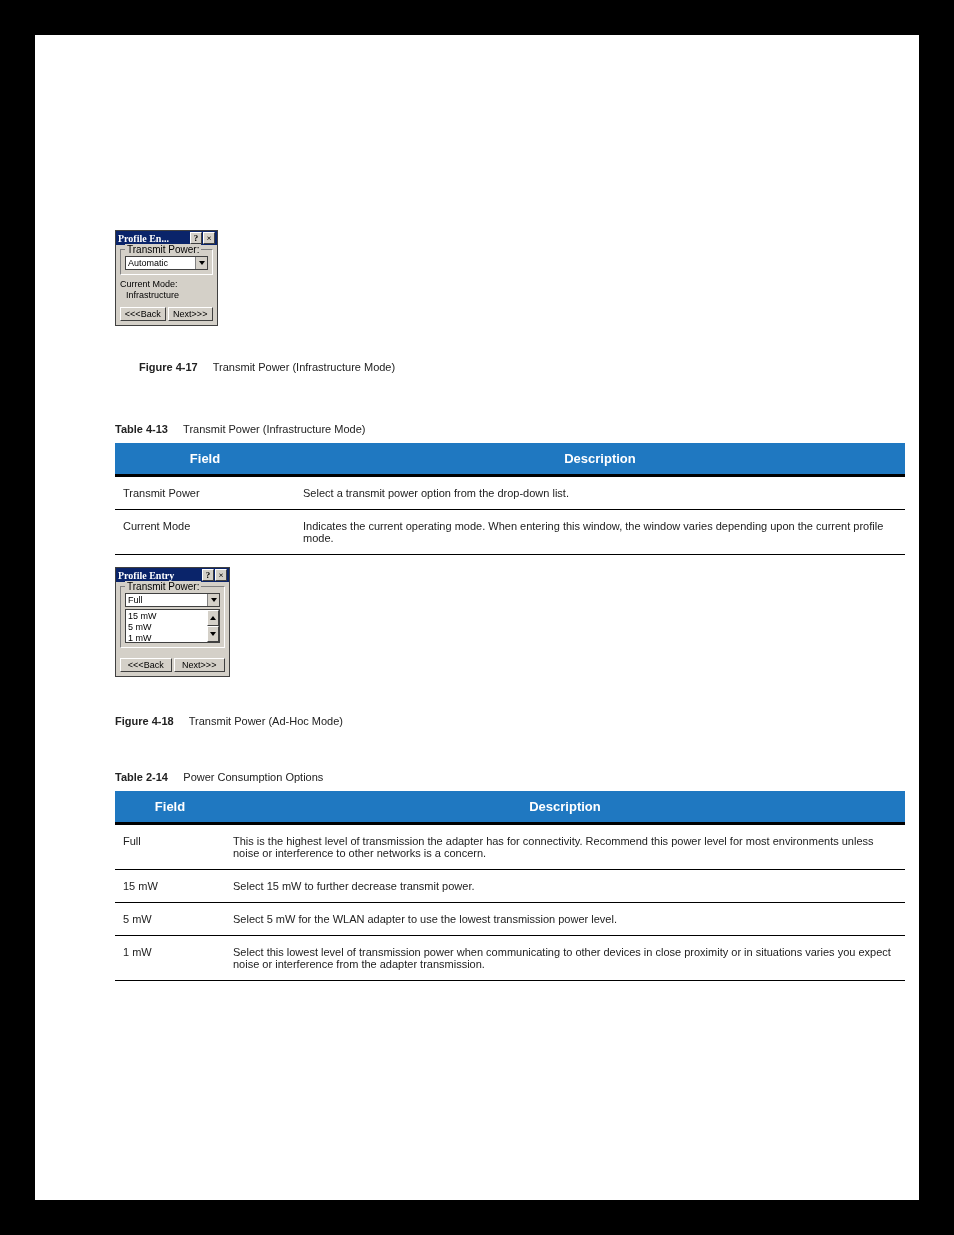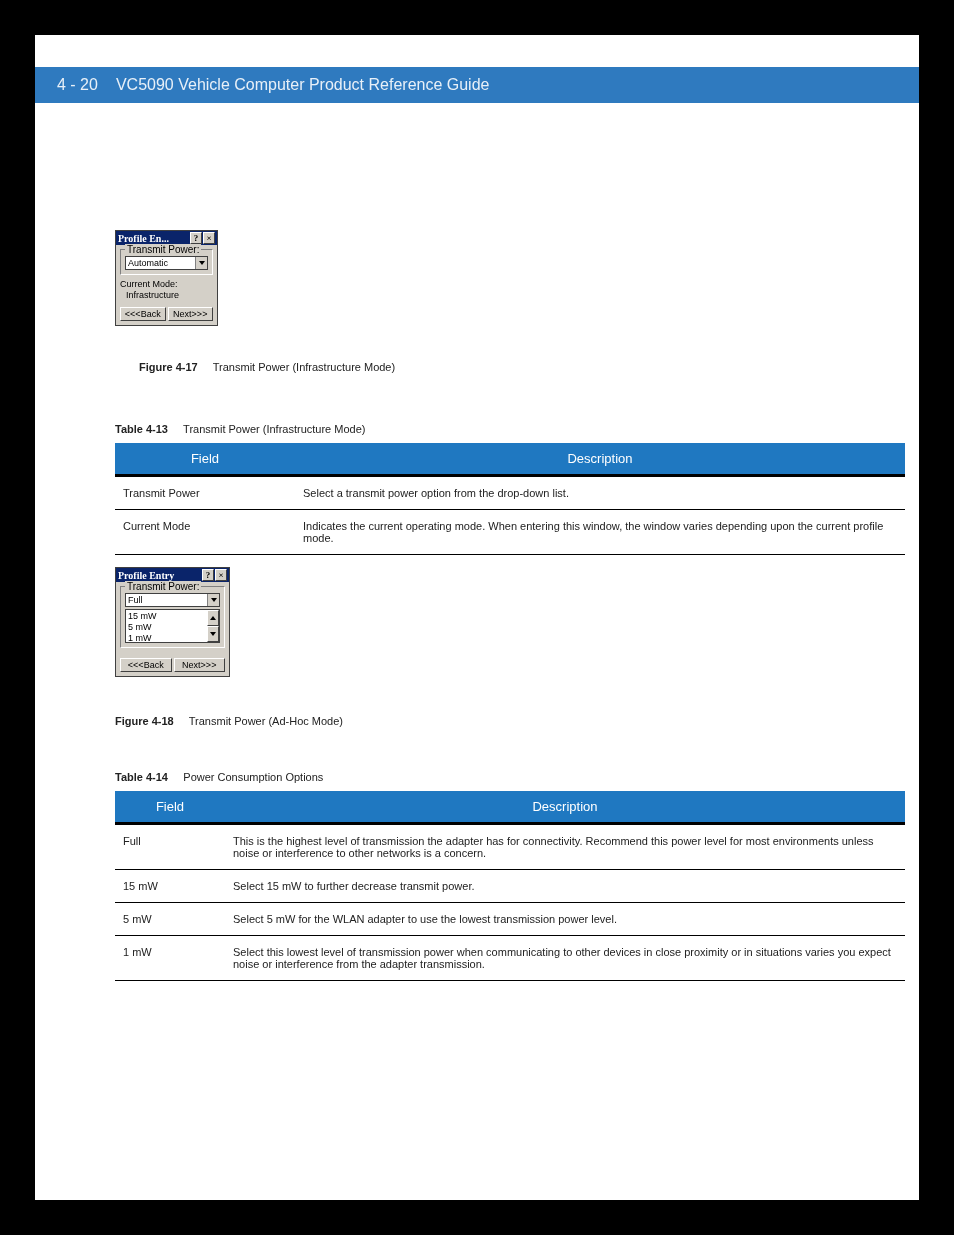--- a/index.html
+++ b/index.html
@@ -119,21 +119,21 @@
       position: absolute;
       left: 80px;
       width: 790px;
       border-collapse: collapse;
       font-size: 11px;
       color: #222;
     }
     .tbl th {
       background: #1f78c1;
       color: #fff;
-      font-weight: 400;
+      font-weight: 700;
       font-size: 13px;
       padding: 8px 6px;
       text-align: center;
       border-bottom: 3px solid #000;
     }
     .tbl td {
       padding: 10px 8px;
       border-bottom: 1px solid #000;
       vertical-align: top;
     }
@@ -164,24 +164,20 @@
     .sbtn.up::after { content:""; border-left:3px solid transparent; border-right:3px solid transparent; border-bottom:4px solid #000; }
     .sbtn.dn::after { content:""; border-left:3px solid transparent; border-right:3px solid transparent; border-top:4px solid #000; }
 
     .tbl2 { top: 756px; }
     .tbl2 td.fcol { width: 110px; }
   </style>
 </head>
 <body>
 
 <div class="page">
-  <div class="header-bar">
-    <span class="page-num">4 - 20</span>
-    <span class="page-title">VC5090 Vehicle Computer Product Reference Guide</span>
-  </div>
 
   <div class="dlg dlg1">
     <div class="dlg-title">
       <span class="tt">Profile En...</span>
       <span class="dlg-btn">?</span>
       <span class="dlg-btn">×</span>
     </div>
     <div class="dlg-body">
       <div class="grp">
         <span class="grp-label">Transmit Power:</span>
@@ -262,21 +258,21 @@
     </div>
   </div>
 
   <div class="fig-caption" style="top:680px;">
     <span class="fb">Figure 4-18</span>
     <span>&nbsp;&nbsp;&nbsp;</span>
     <span>Transmit Power (Ad-Hoc Mode)</span>
   </div>
 
   <div class="tbl-caption" style="top:736px;">
-    <span class="fb">Table 4-14</span>
+    <span class="fb">Table 2-14</span>
     <span>&nbsp;&nbsp;&nbsp;</span>
     <span>Power Consumption Options</span>
   </div>
 
   <table class="tbl tbl2">
     <thead>
       <tr>
         <th>Field</th>
         <th>Description</th>
       </tr>

